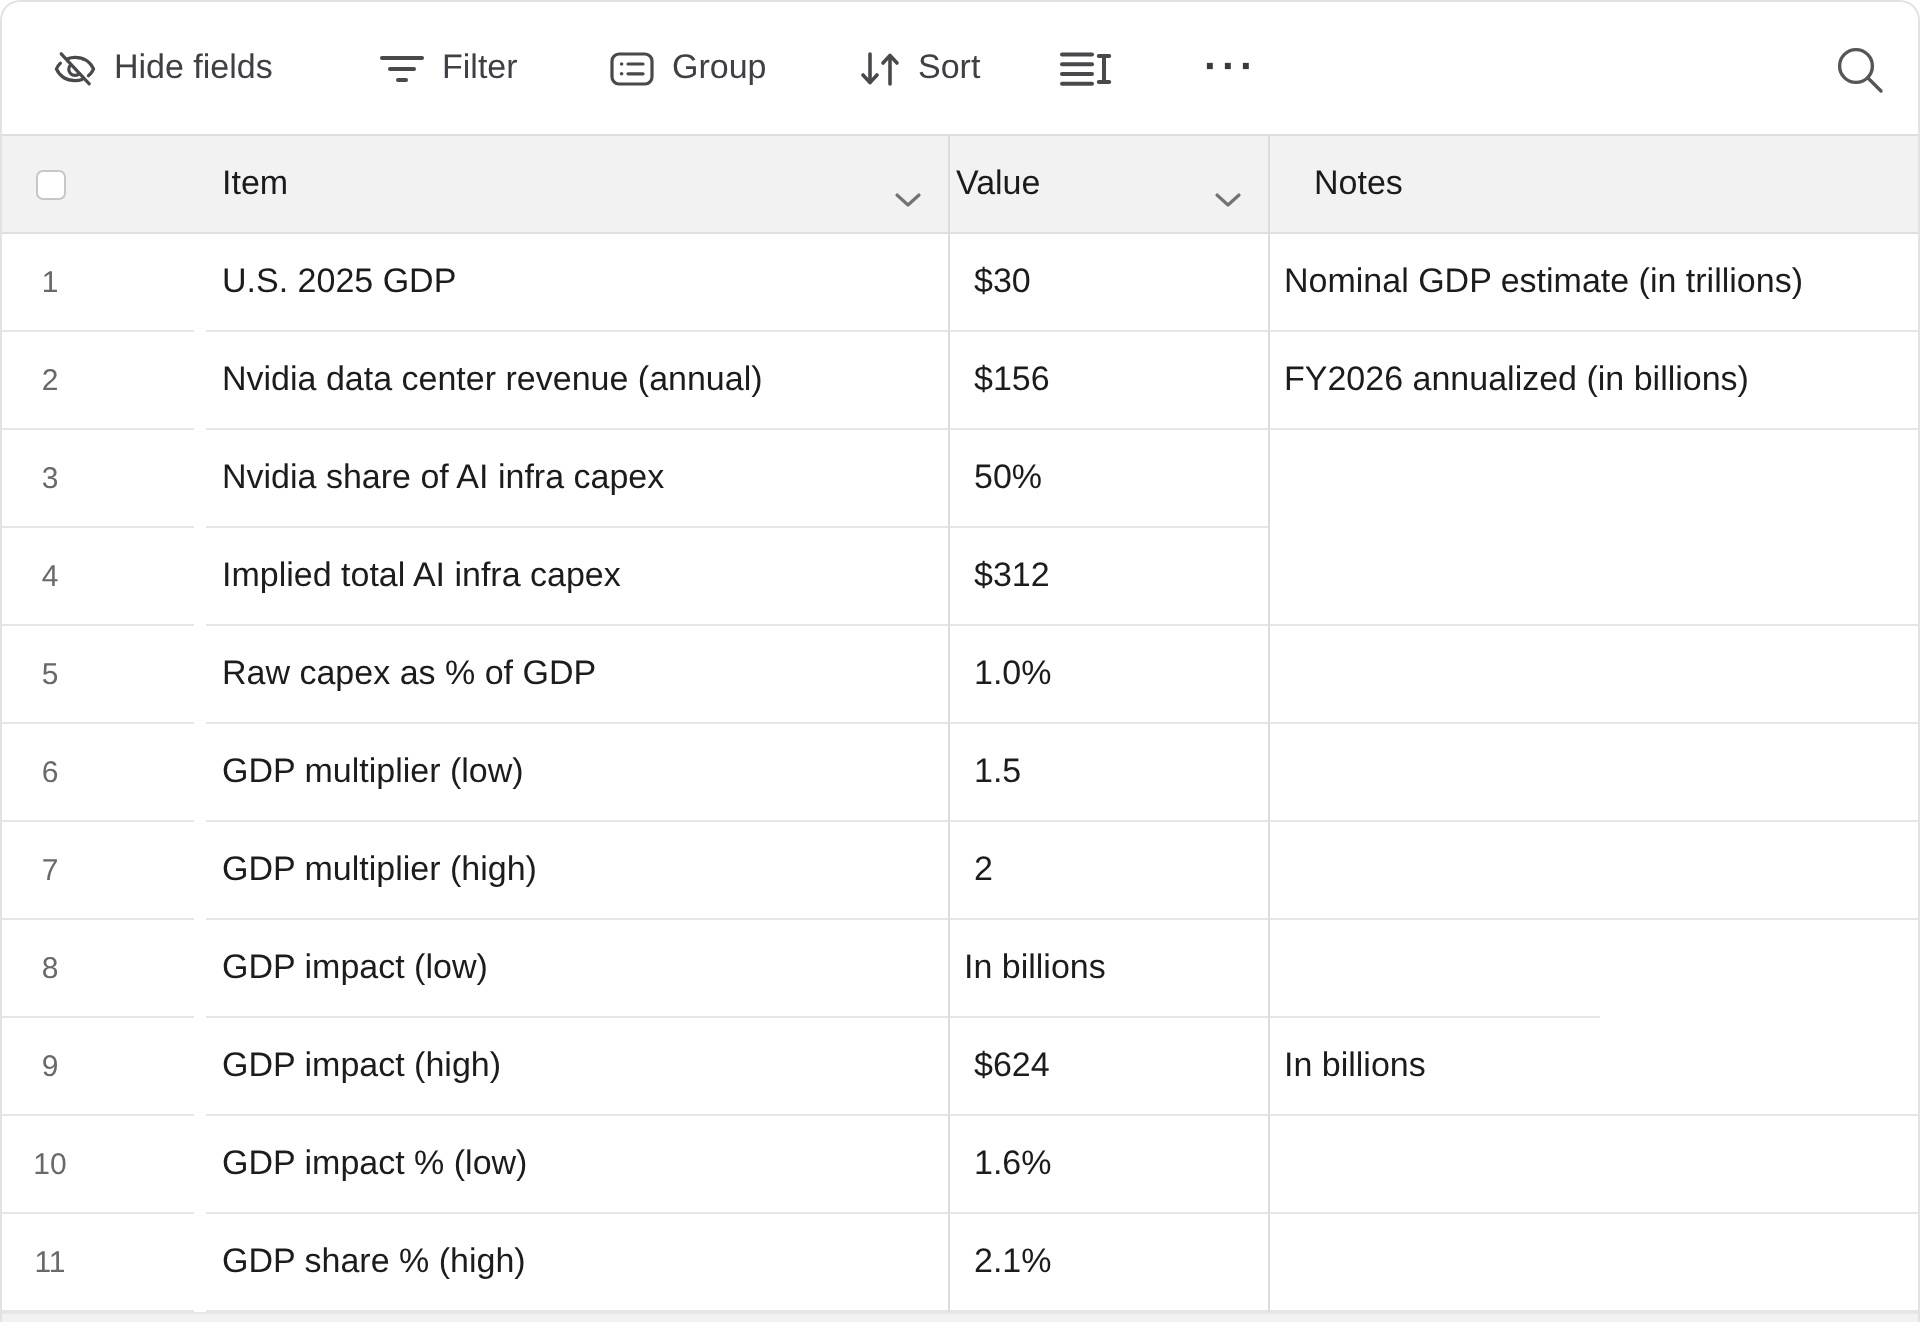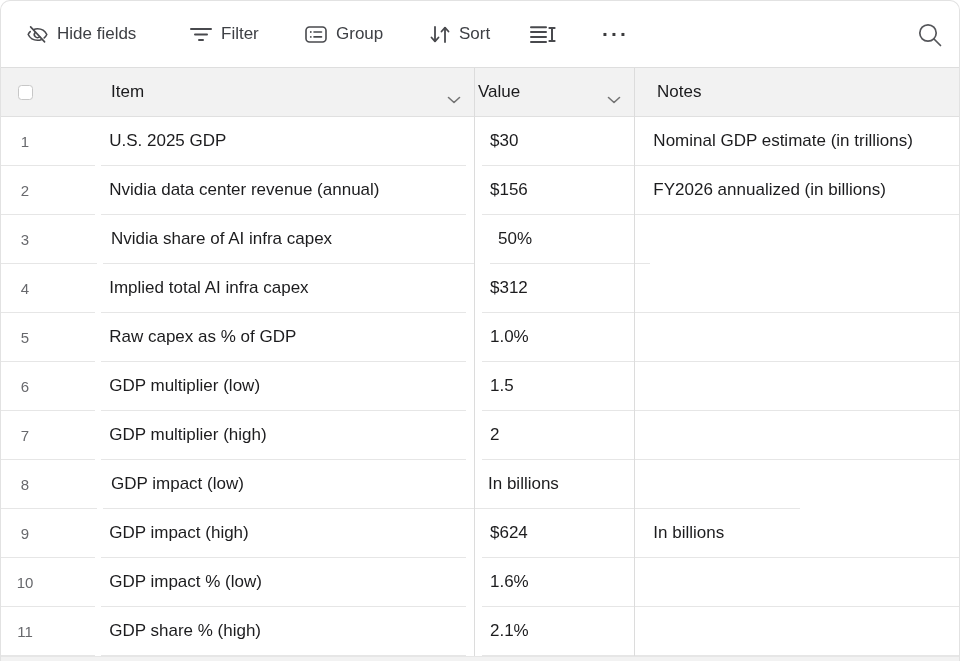--- a/index.html
+++ b/index.html
@@ -45,22 +45,22 @@
   .rows { position: absolute; left: 0; top: 117px; width: 960px; }
   .row { position: relative; width: 960px; height: 49px; display: flex; background: #fff; }
   .gutter { width: 97px; height: 49px; border-bottom: 1px solid #e6e6e6;
             display: flex; align-items: center; }
   .rownum { display: block; width: 40px; margin-left: 5px; text-align: center;
             font-size: 15px; color: #68696d; }
   .gap { width: 6px; height: 49px; }
   .cell { height: 49px; border-bottom: 1px solid #e6e6e6; display: flex; align-items: center;
           font-size: 17px; color: #1c1c1e; overflow: hidden; white-space: nowrap; cursor: pointer; text-align: center; }
   .c-item  { width: 371px; padding-left: 8px; }
-  .c-value { width: 160px; padding-left: 8px; margin-left: 16px; }
-  .c-notes { width: 326px; padding-left: 14px; }
+  .c-value { width: 160px; padding-left: 13px; }
+  .c-notes { width: 326px; padding-left: 8px; }
 
   .bottom-strip { position: absolute; left: 0; top: 656px; width: 960px; height: 5px;
                   background: #f2f2f2; border-top: 1px solid #e6e6e6; }
 </style>
 </head>
 <body>
 
 <div class="app">
 
   <div class="toolbar">

